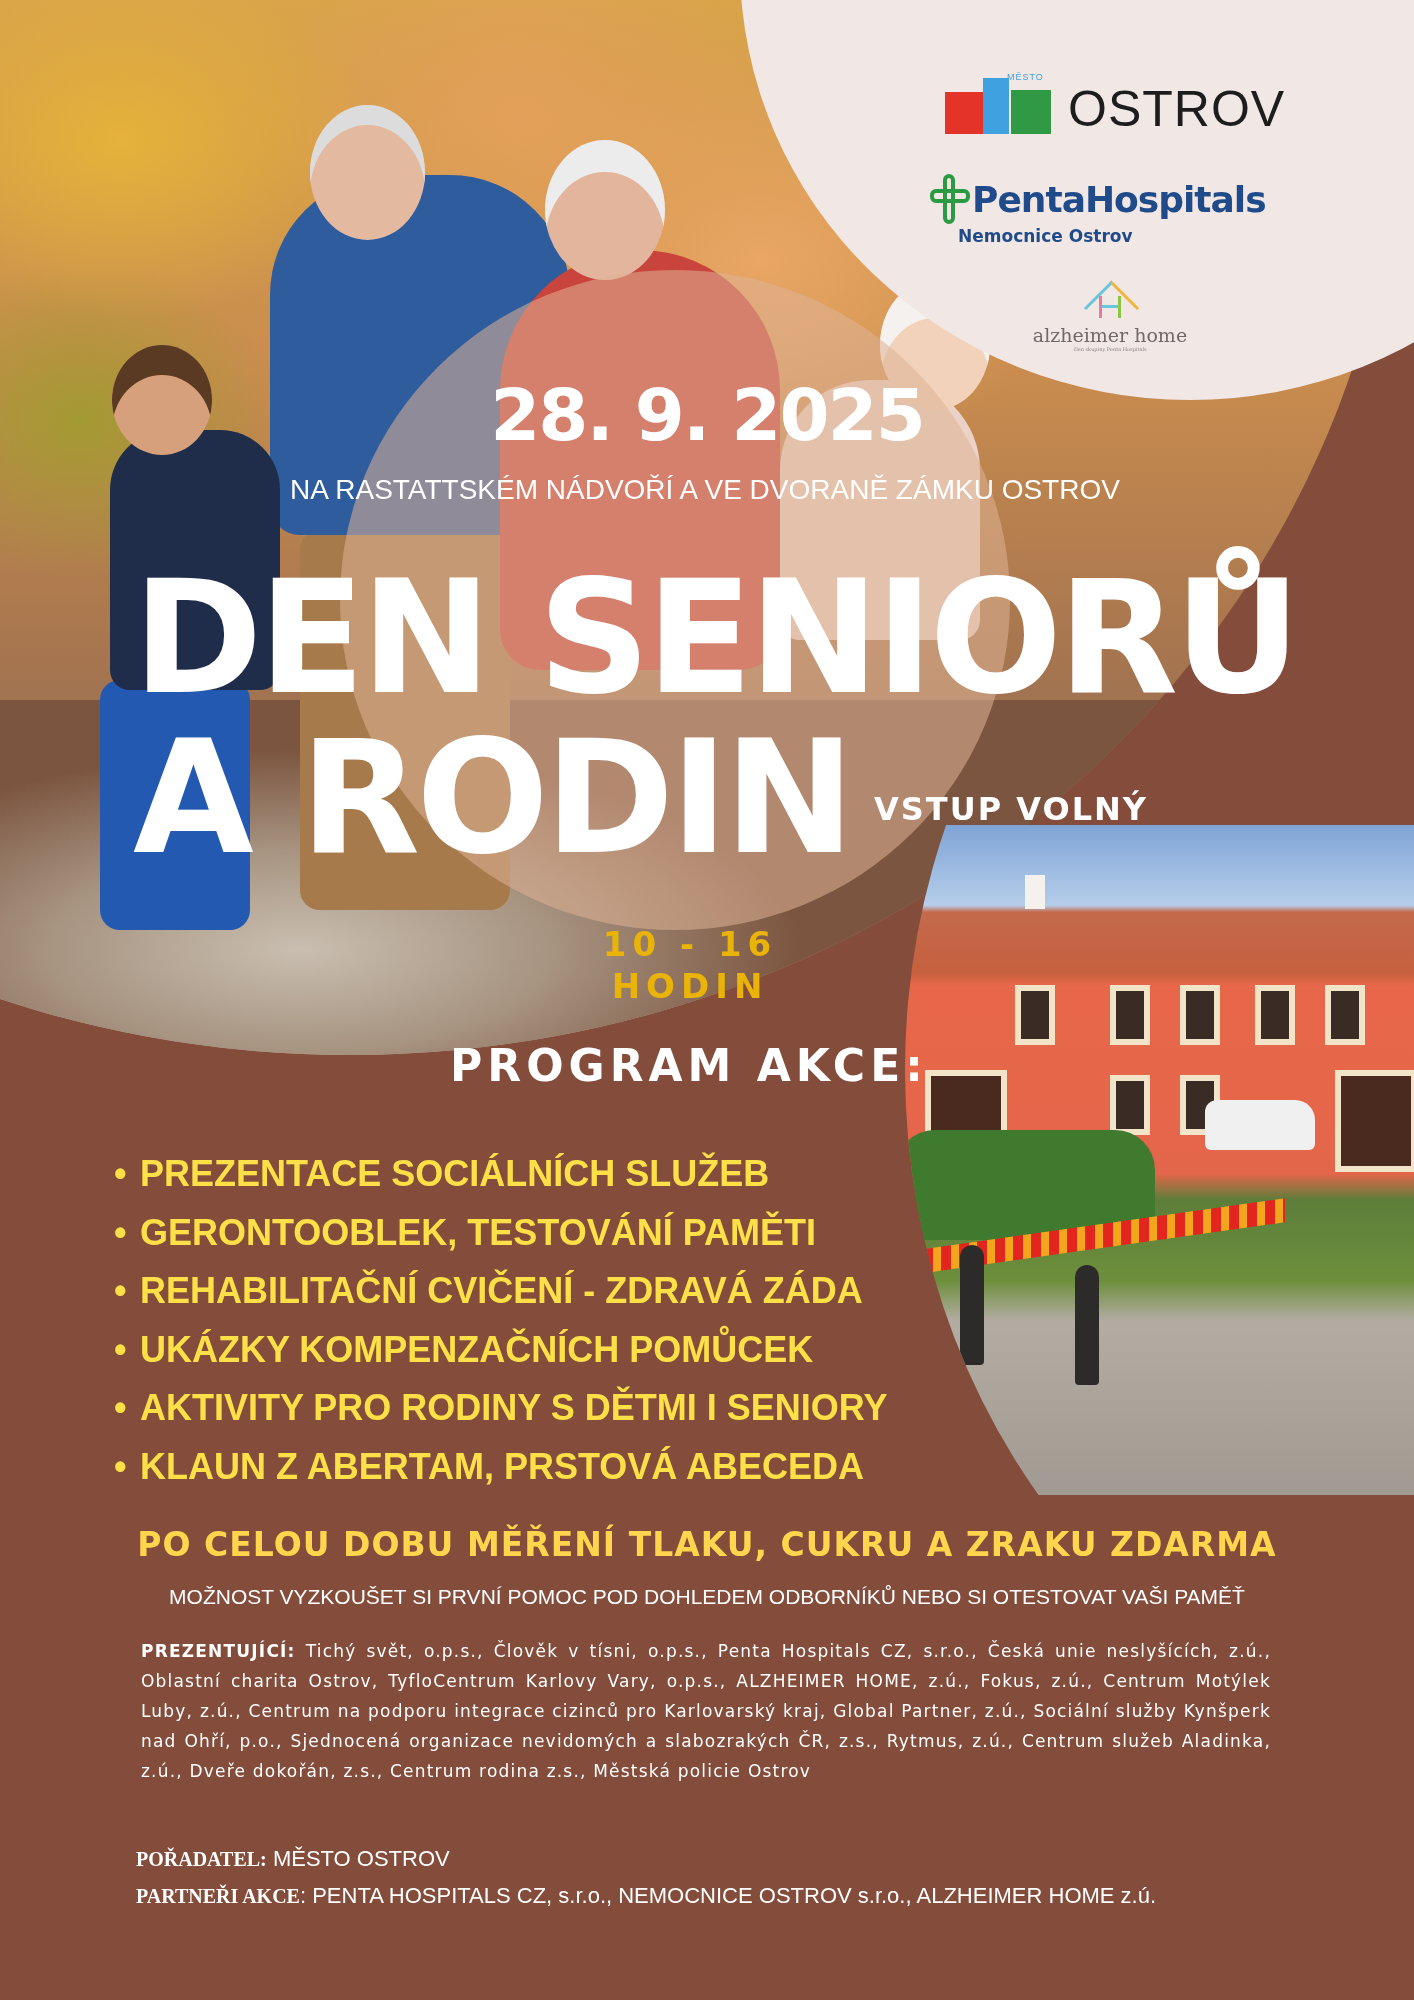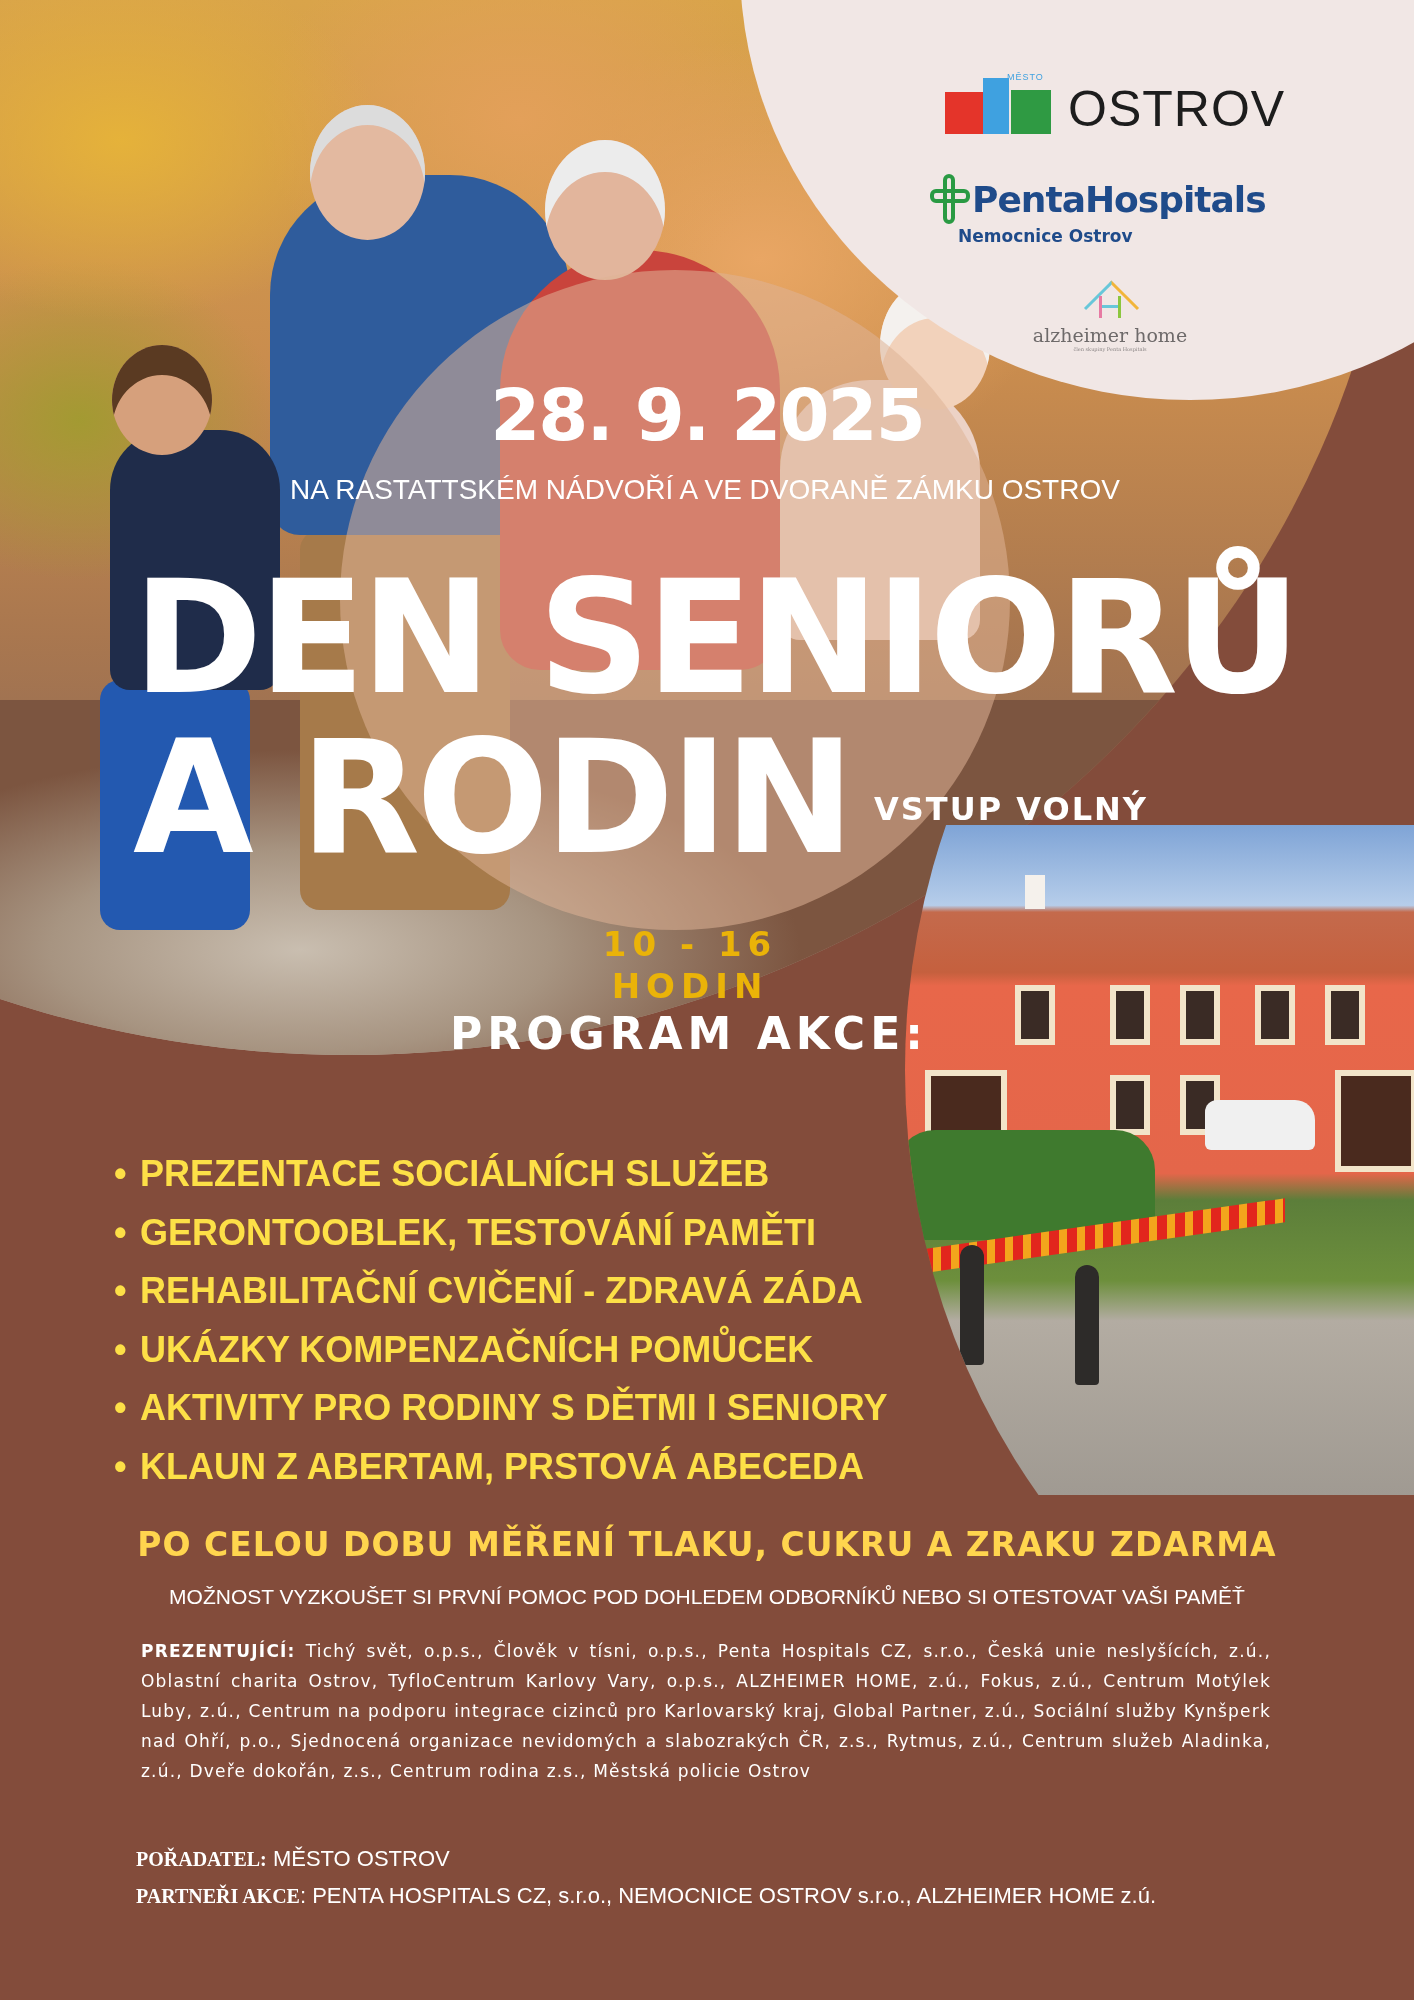--- a/index.html
+++ b/index.html
@@ -84,21 +84,21 @@
 
   
   .date { position:absolute; left:0; width:1414px; top:373px; text-align:center; font-family:"DejaVu Sans", sans-serif; font-weight:bold;
     font-size:72px; color:#fff; letter-spacing:-2px; }
   .venue { position:absolute; left:140px; top:474px; width:1130px; text-align:center; font-family:"Liberation Sans", sans-serif; font-size:28px; color:#fff; letter-spacing:0px; }
   .title { position:absolute; left:133px; font-family:"DejaVu Sans", sans-serif; font-weight:bold; color:#fff; font-size:156px; line-height:156px; letter-spacing:-4px; }
   .title1 { top:560px; }
   .title2 { top:720px; }
   .entry { position:absolute; left:874px; top:790px; font-family:"DejaVu Sans", sans-serif; font-weight:bold; color:#fff; font-size:32px; letter-spacing:2px; }
   .hours { position:absolute; left:600px; top:890px; width:180px; text-align:center; font-family:"DejaVu Sans", sans-serif; font-weight:bold; color:#eab308; font-size:34px; line-height:42px; letter-spacing:6px;margin-top:33px; }
-  .program-title { position:absolute; left:450px; top:1008px; font-family:"DejaVu Sans", sans-serif; font-weight:bold; color:#fff; font-size:44px; letter-spacing:5px; }
+  .program-title { position:absolute; left:450px; top:1040px; font-family:"DejaVu Sans", sans-serif; font-weight:bold; color:#fff; font-size:44px; letter-spacing:5px; }
   .program-list { position:absolute; left:114px; top:1145px; margin:0; padding:0; list-style:none; }
   .program-list li { font-family:"Liberation Sans", sans-serif; color:#fde047; font-size:36px; line-height:58.5px; white-space:nowrap;font-weight:bold; }
   .program-list li .bullet { display:inline-block; width:26px; }
   .free-checks { position:absolute; left:0; width:1414px; top:1525px; text-align:center; font-family:"DejaVu Sans", sans-serif; font-weight:bold; color:#ffd54e; font-size:33px; letter-spacing:1px; }
   .first-aid { position:absolute; left:0; width:1414px; top:1585px; text-align:center; font-family:"Liberation Sans", sans-serif; color:#fff; font-size:21px; }
   .presenters { position:absolute; left:141px; top:1636px; width:1130px; font-family:"DejaVu Sans", sans-serif; color:#fff; font-size:17px; line-height:30px; text-align:justify; letter-spacing:1.2px; }
   .presenters b { font-weight:bold; }
   .organizer, .partners { position:absolute; left:136px; font-family:"Liberation Sans", sans-serif; color:#fff; font-size:22px; }
   .organizer { top:1846px; }
   .partners { top:1883px; }

